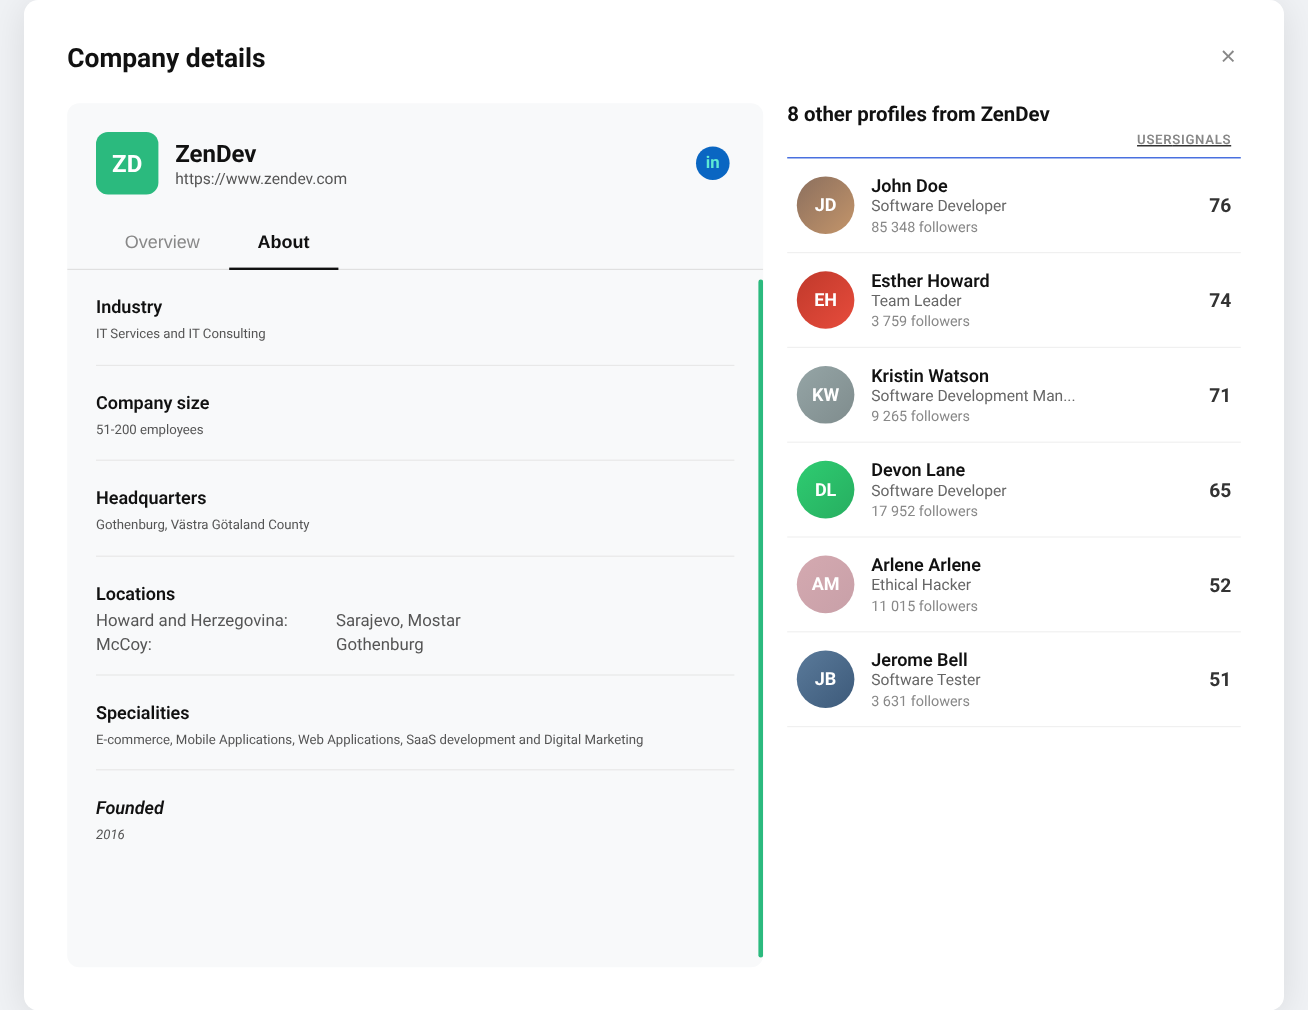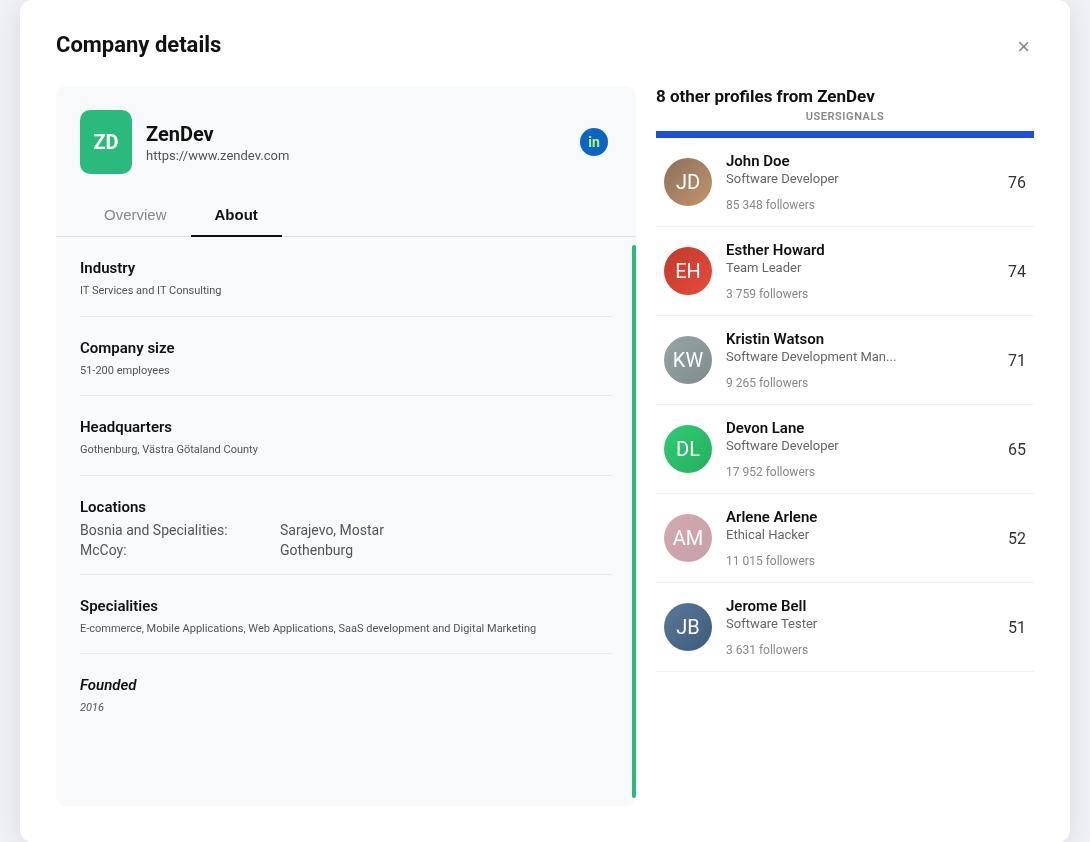--- a/index.html
+++ b/index.html
@@ -15,21 +15,21 @@
       background: #fff;
       border-radius: 12px;
       width: 1050px;
       min-height: 820px;
       padding: 32px 36px 36px 36px;
       position: relative;
       box-shadow: 0 4px 32px rgba(0,0,0,0.10);
     }
     .modal-header {
       display: flex;
-      align-items: flex-start;
+      align-items: flex-end;
       justify-content: space-between;
       margin-bottom: 24px;
     }
     .modal-title {
       font-size: 22px;
       font-weight: 700;
       color: #111;
     }
     .close-btn {
       background: none;
@@ -62,21 +62,21 @@
       justify-content: space-between;
       padding: 24px 28px 20px 24px;
     }
     .company-logo-area {
       display: flex;
       align-items: center;
       gap: 14px;
     }
     .company-logo {
       width: 52px;
-      height: 64px;
+      height: 52px;
       border-radius: 10px;
       background: #2bba7e;
       display: flex;
       align-items: center;
       justify-content: center;
       font-size: 20px;
       font-weight: 700;
       color: #fff;
     }
     .company-info .company-name {
@@ -90,21 +90,21 @@
       margin-top: 2px;
     }
     .linkedin-badge {
       width: 28px;
       height: 28px;
       border-radius: 50%;
       background: #0a66c2;
       display: flex;
       align-items: center;
       justify-content: center;
-      color: #bef264;
+      color: #5eead4;
       font-size: 14px;
       font-weight: 700;
     }
     .tabs {
       display: flex;
       border-bottom: 1px solid #e0e0e0;
       padding: 0 24px;
     }
     .tab {
       padding: 12px 24px;
@@ -185,23 +185,24 @@
       flex-direction: column;
     }
     .right-panel-title {
       font-size: 17px;
       font-weight: 700;
       color: #111;
       margin-bottom: 4px;
     }
     .profiles-table-header {
       display: flex;
-      justify-content: center;
+      justify-content: flex-end;
       padding: 0 8px 8px 8px;
-      border-bottom: 7px solid #1d4ed8;
+      border-bottom: 1px solid #1d4ed8;
+      text-decoration: underline;
     }
     .col-user {
       font-size: 11px;
       font-weight: 600;
       color: #888;
       letter-spacing: 0.05em;
       text-transform: uppercase;
     }
     .col-signals {
       font-size: 11px;
@@ -226,22 +227,22 @@
     .avatar {
       width: 48px;
       height: 48px;
       border-radius: 50%;
       object-fit: cover;
       flex-shrink: 0;
       overflow: hidden;
       display: flex;
       align-items: center;
       justify-content: center;
-      font-size: 20px;
-      font-weight: 400;
+      font-size: 15px;
+      font-weight: 700;
       color: #fff;
     }
     .avatar-john { background: linear-gradient(135deg, #8b6f5e, #c4956a); }
     .avatar-esther { background: linear-gradient(135deg, #c0392b, #e74c3c); }
     .avatar-kristin { background: linear-gradient(135deg, #95a5a6, #7f8c8d); }
     .avatar-devon { background: linear-gradient(135deg, #2ecc71, #27ae60); }
     .avatar-arlene { background: linear-gradient(135deg, #d4a9b0, #c8a0a8); }
     .avatar-jerome { background: linear-gradient(135deg, #5a7a9a, #3d5a7a); }
     .profile-name {
       font-size: 15px;
@@ -249,25 +250,25 @@
       color: #111;
     }
     .profile-role {
       font-size: 13px;
       color: #666;
       margin-top: 1px;
     }
     .profile-followers {
       font-size: 12px;
       color: #888;
-      margin-top: 12px;
+      margin-top: 2px;
     }
     .signal-value {
       font-size: 16px;
-      font-weight: 400;
+      font-weight: 700;
       color: #333;
       min-width: 28px;
       text-align: right;
     }
   </style>
 </head>
 <body>
 
 <div class="modal">
 
@@ -311,21 +312,21 @@
 
         <div class="about-section">
           <div class="section-title">Headquarters</div>
           <div class="section-value">Gothenburg, Västra Götaland County</div>
         </div>
 
         <div class="about-section">
           <div class="section-title">Locations</div>
           <div class="locations-grid">
             <div class="location-row">
-              <span class="location-key">Bosnia and Specialities:</span>
+              <span class="location-key">Howard and Herzegovina:</span>
               <span class="location-val">Sarajevo, Mostar</span>
             </div>
             <div class="location-row">
               <span class="location-key">McCoy:</span>
               <span class="location-val">Gothenburg</span>
             </div>
           </div>
         </div>
 
         <div class="about-section">

